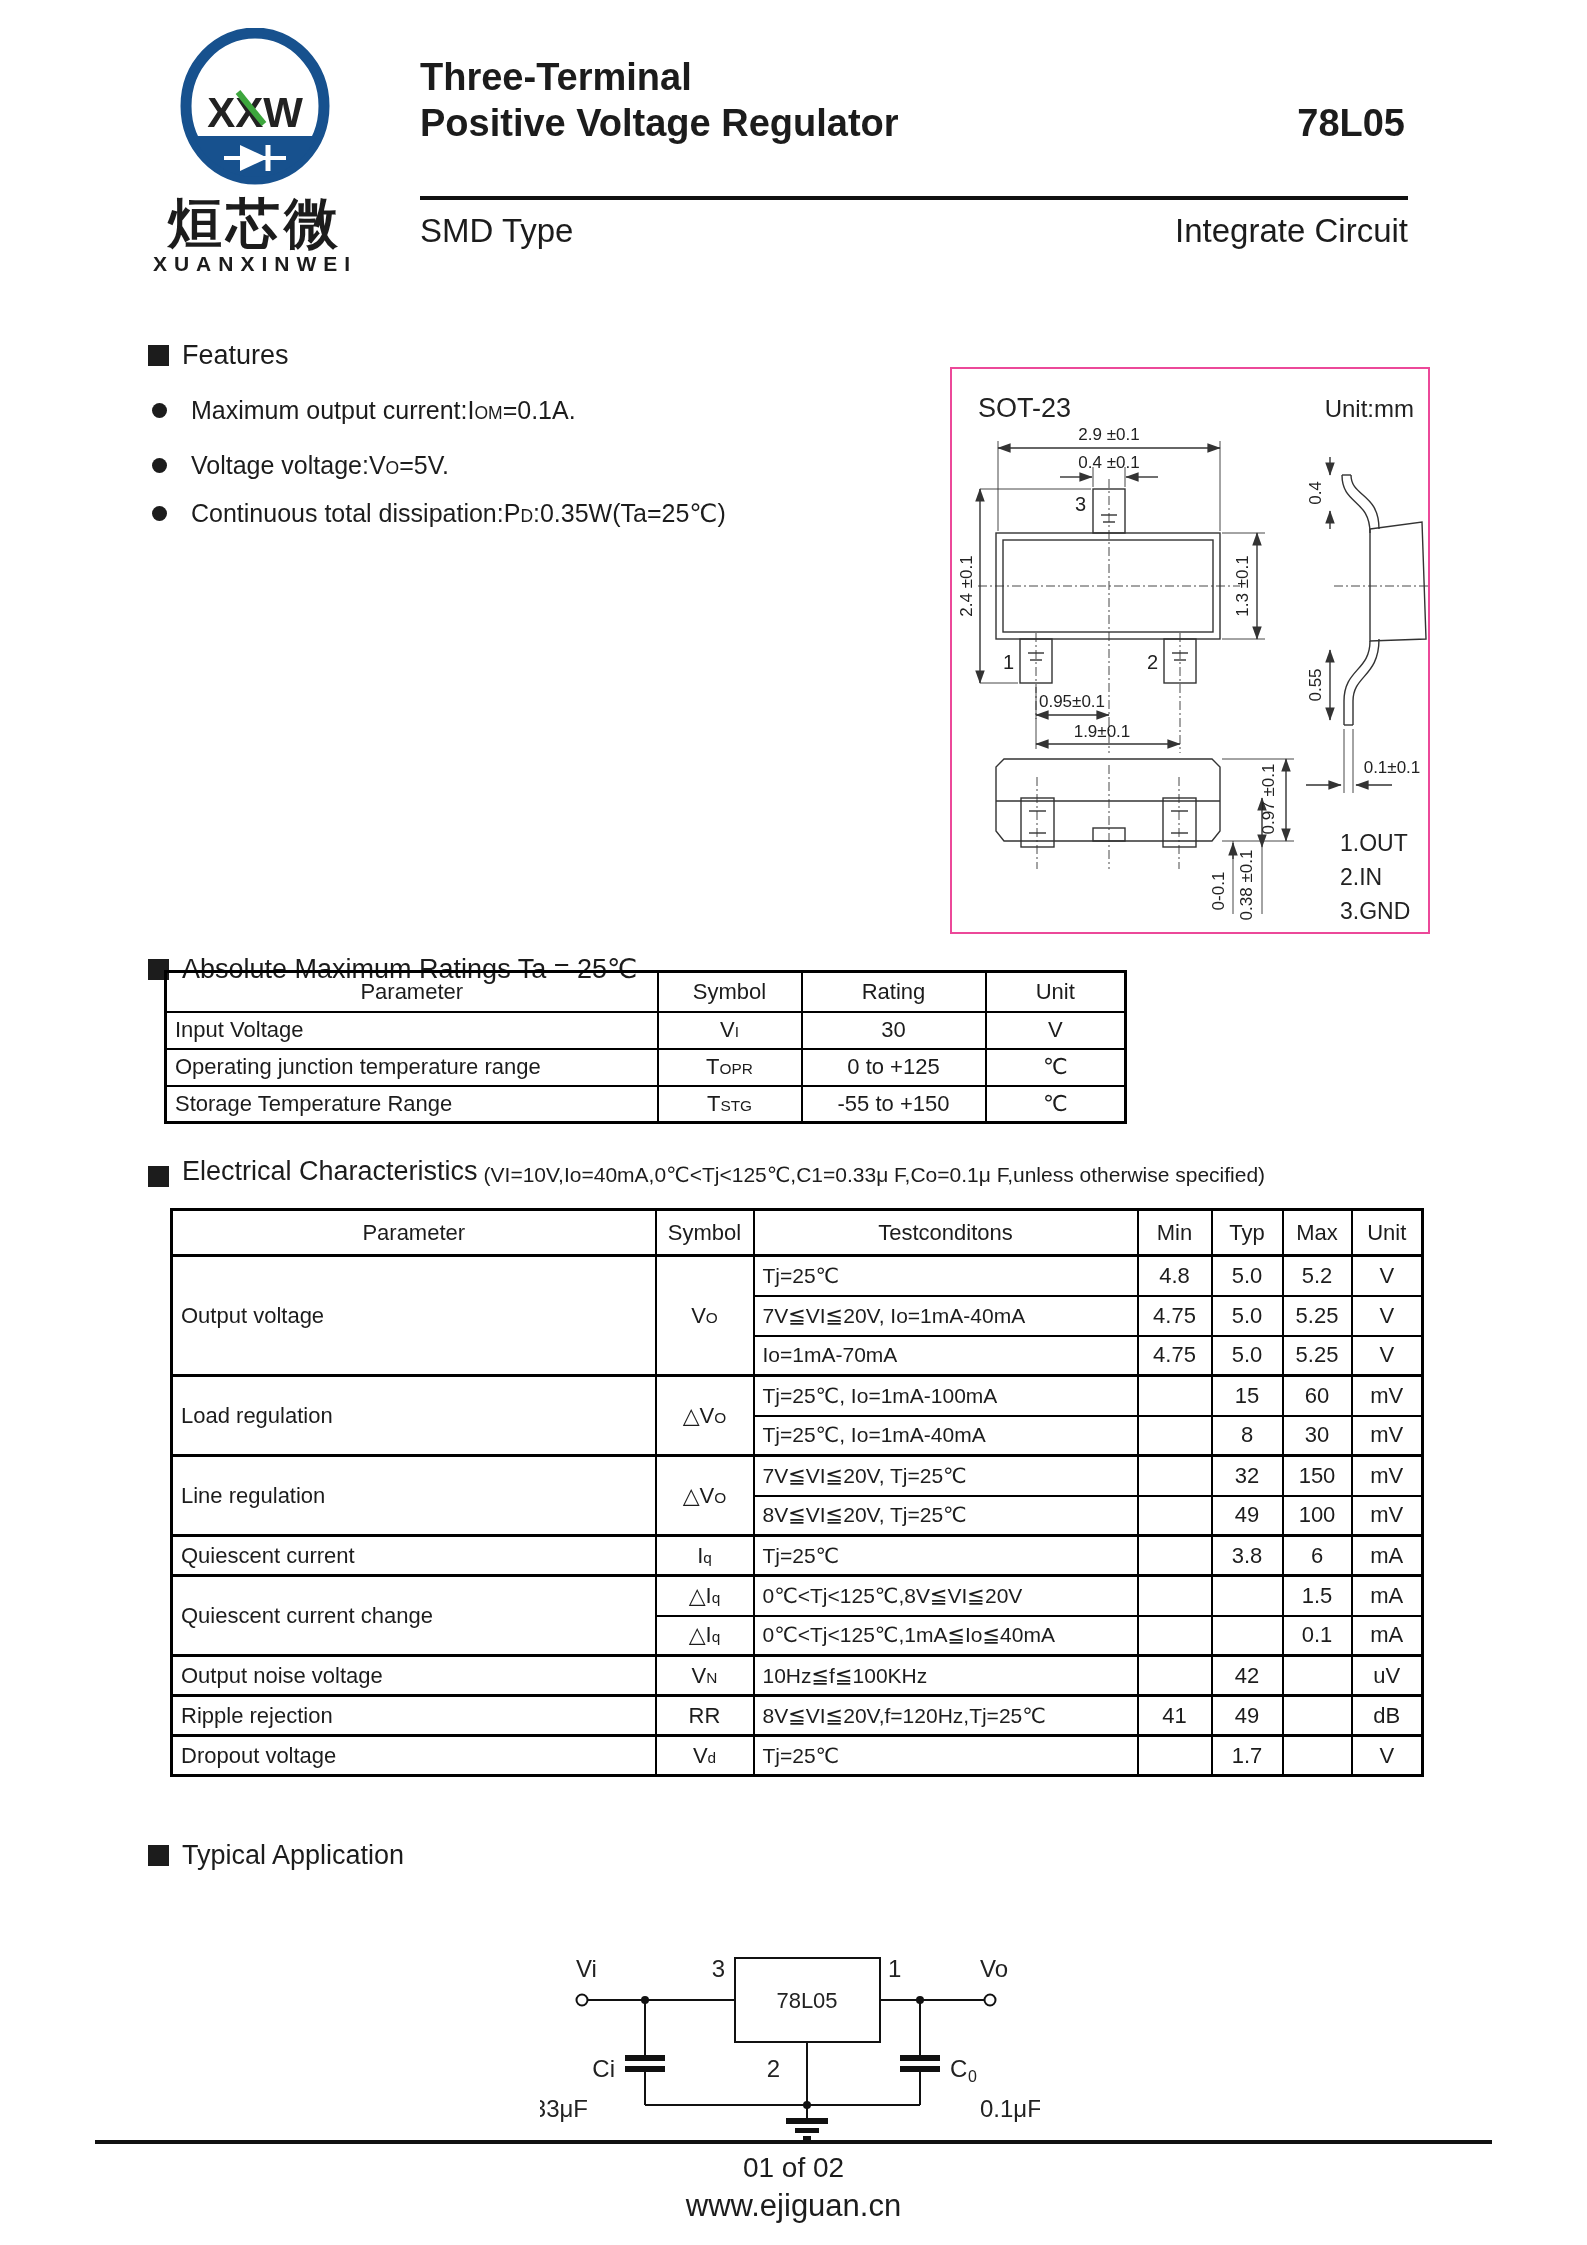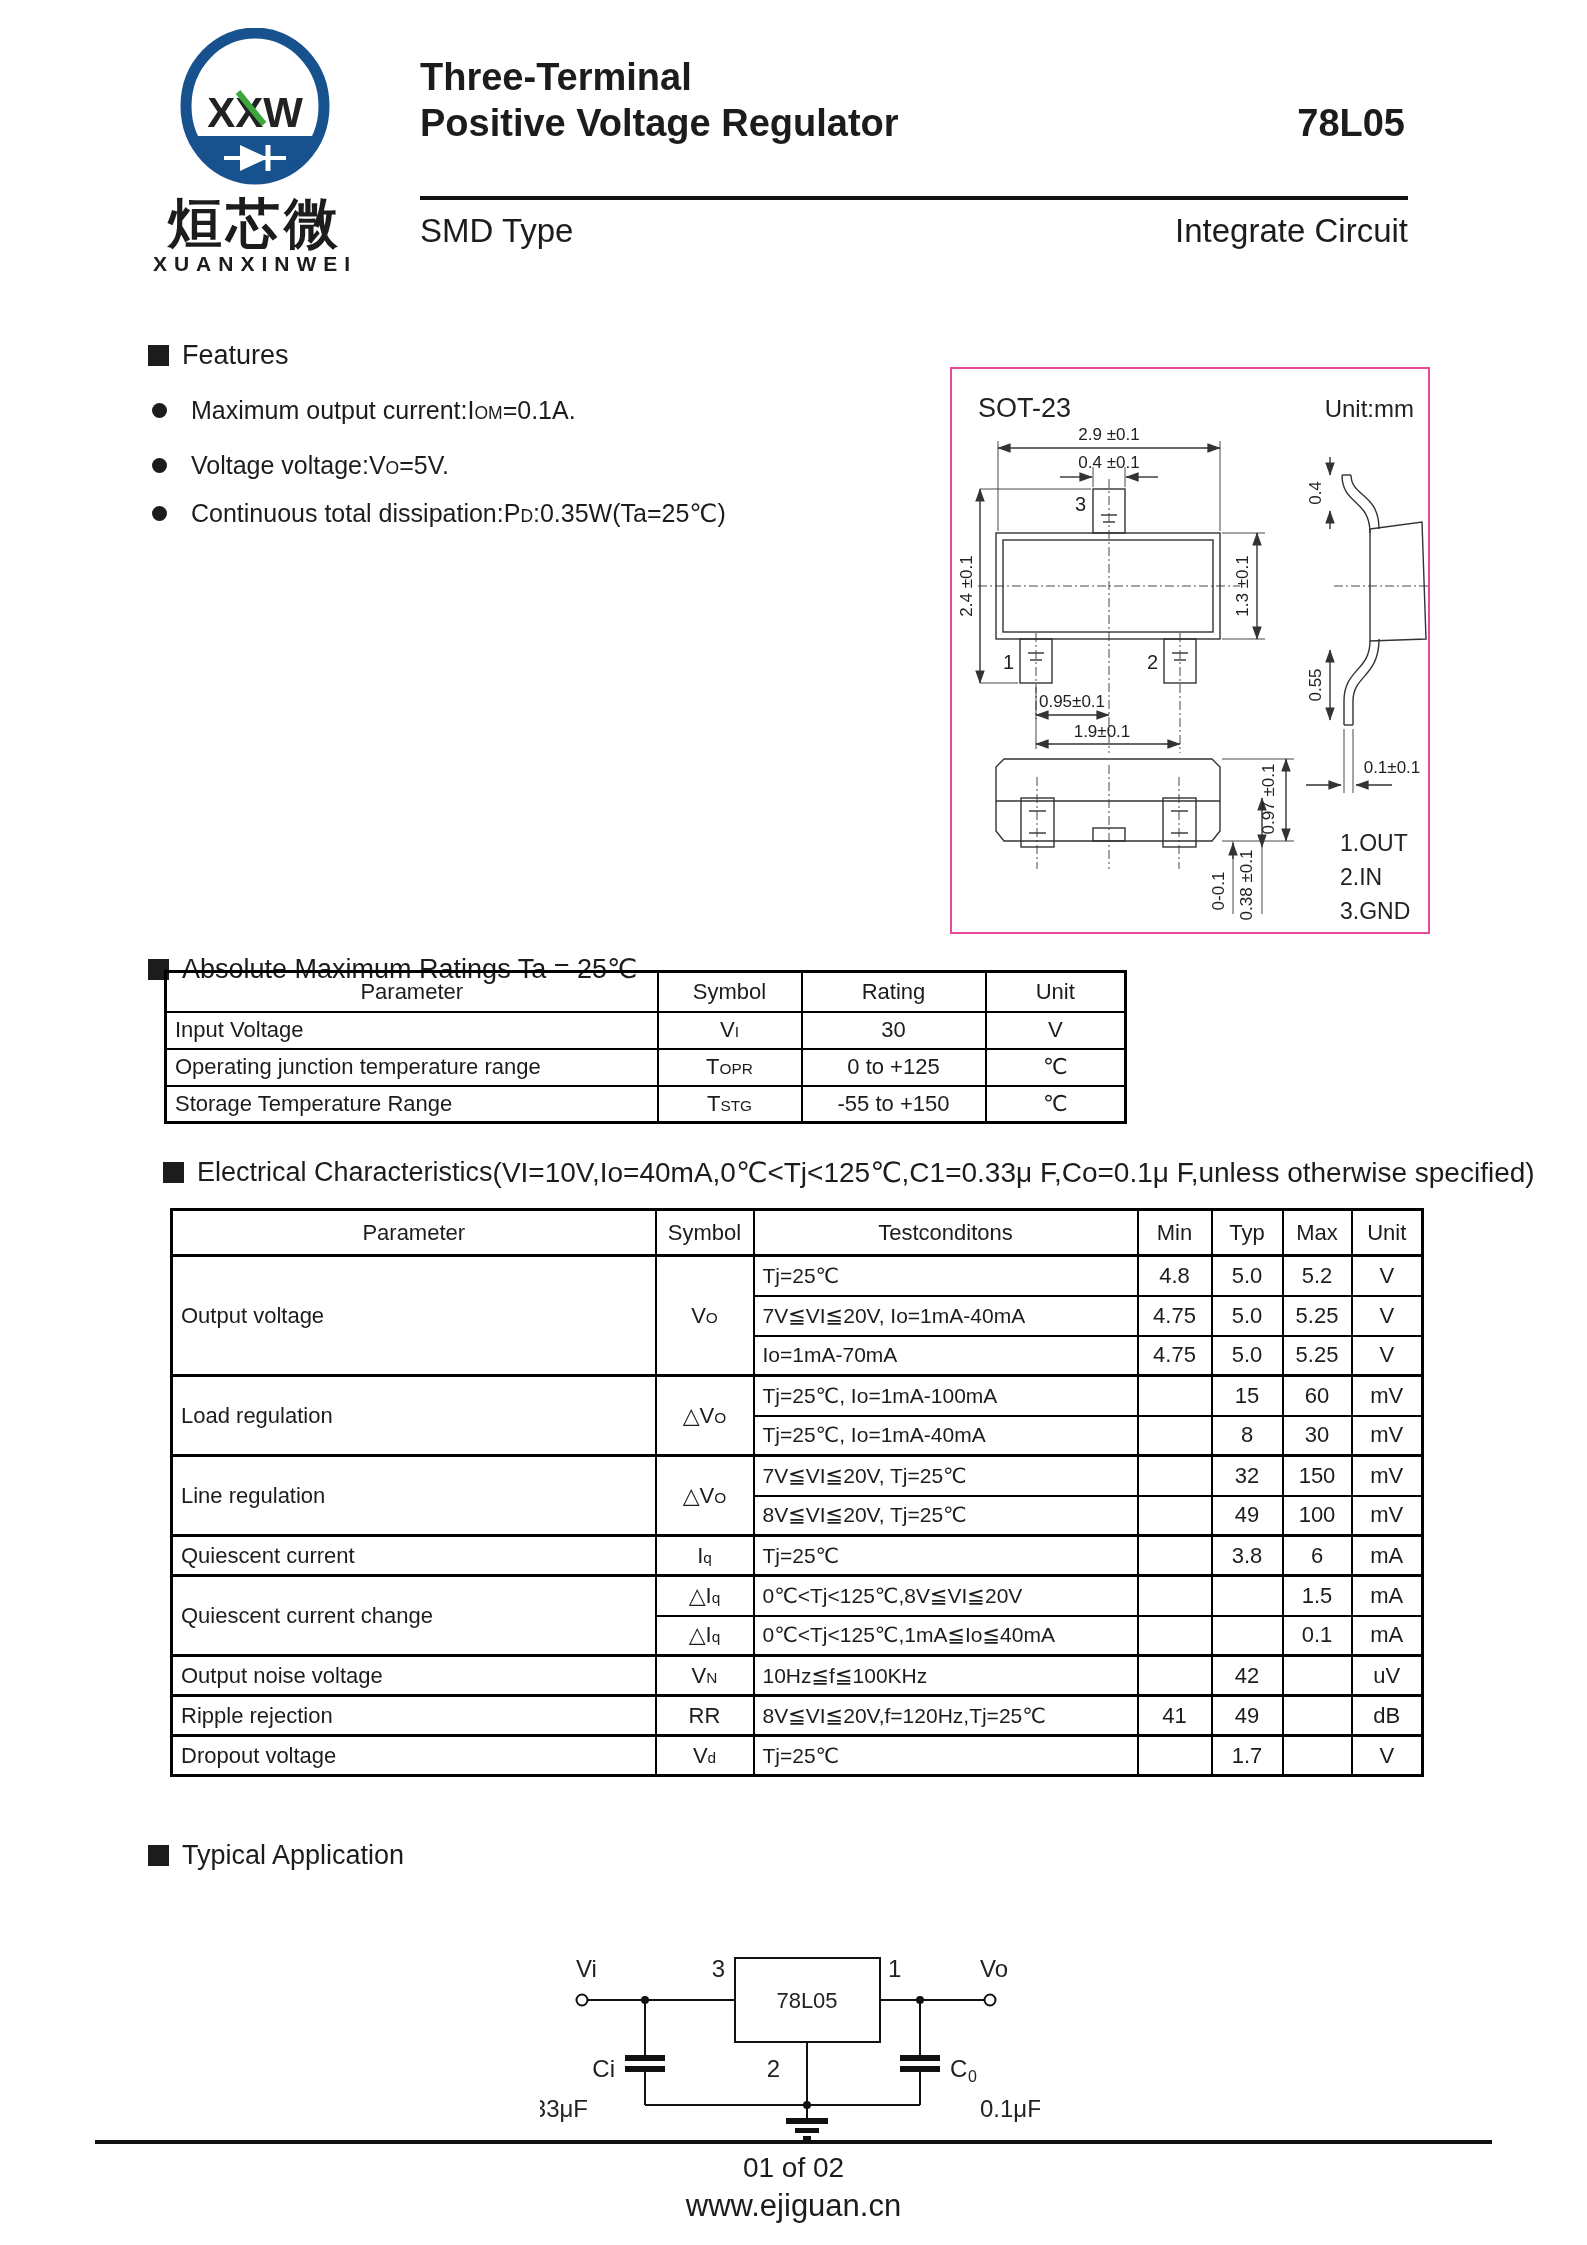--- a/index.html
+++ b/index.html
@@ -14,21 +14,21 @@
   .t2{font-size:38px;font-weight:bold;}
   .part{font-size:38px;font-weight:bold;text-align:right;}
   .hdiv{background:#111;height:4px;}
   .sub{font-size:33px;}
   .subr{font-size:33px;text-align:right;}
   .cn{font-size:54px;font-weight:bold;text-align:center;letter-spacing:4px;white-space:nowrap;}
   .en{font-size:21px;text-align:center;letter-spacing:7px;white-space:nowrap;}
   
   .sect{display:flex;align-items:center;font-size:27px;}
   .sq{width:21px;height:21px;background:#1c1c1c;margin-right:13px;flex:0 0 auto;}
-  .sect small{font-size:28px;margin-left:0;}
+  .sect small{font-size:21px;margin-left:6px;}
   
   .feat{display:flex;align-items:center;font-size:25px;}
   .dot{width:15px;height:15px;border-radius:50%;background:#1c1c1c;margin-right:24px;flex:0 0 auto;}
   .ss{font-size:70%;}
   
   .pkgbox{border:2px solid #ec4899;margin-left:28px;}
   
   table{border-collapse:collapse;table-layout:fixed;}
   .dtab{border:3px solid #000;}
   .dtab td,.dtab th{border:2px solid #000;font-weight:normal;overflow:hidden;white-space:nowrap;}
@@ -252,21 +252,21 @@
   </tr>
   <tr>
     <td class="pl">Storage Temperature Range</td>
     <td><span>T</span><span class="ss">STG</span></td>
     <td>-55 to +150</td>
     <td>℃</td>
   </tr>
 </tbody>
   </table>
 
-<div class="abs sect" style="left:163px;top:1156px;">
+<div class="abs sect" style="left:148px;top:1156px;align-items:flex-end;">
   <span class="sq"></span>
   <span>Electrical Characteristics</span>
   <small>(VI=10V,Io=40mA,0℃&lt;Tj&lt;125℃,C1=0.33μ F,Co=0.1μ F,unless otherwise specified)</small>
 </div>
 <table class="abs dtab ec-tab" style="left:170px;top:1208px;width:1251px;">
   <colgroup>
       <col style="width:484px">
       <col style="width:98px">
       <col style="width:384px">
       <col style="width:74px">

